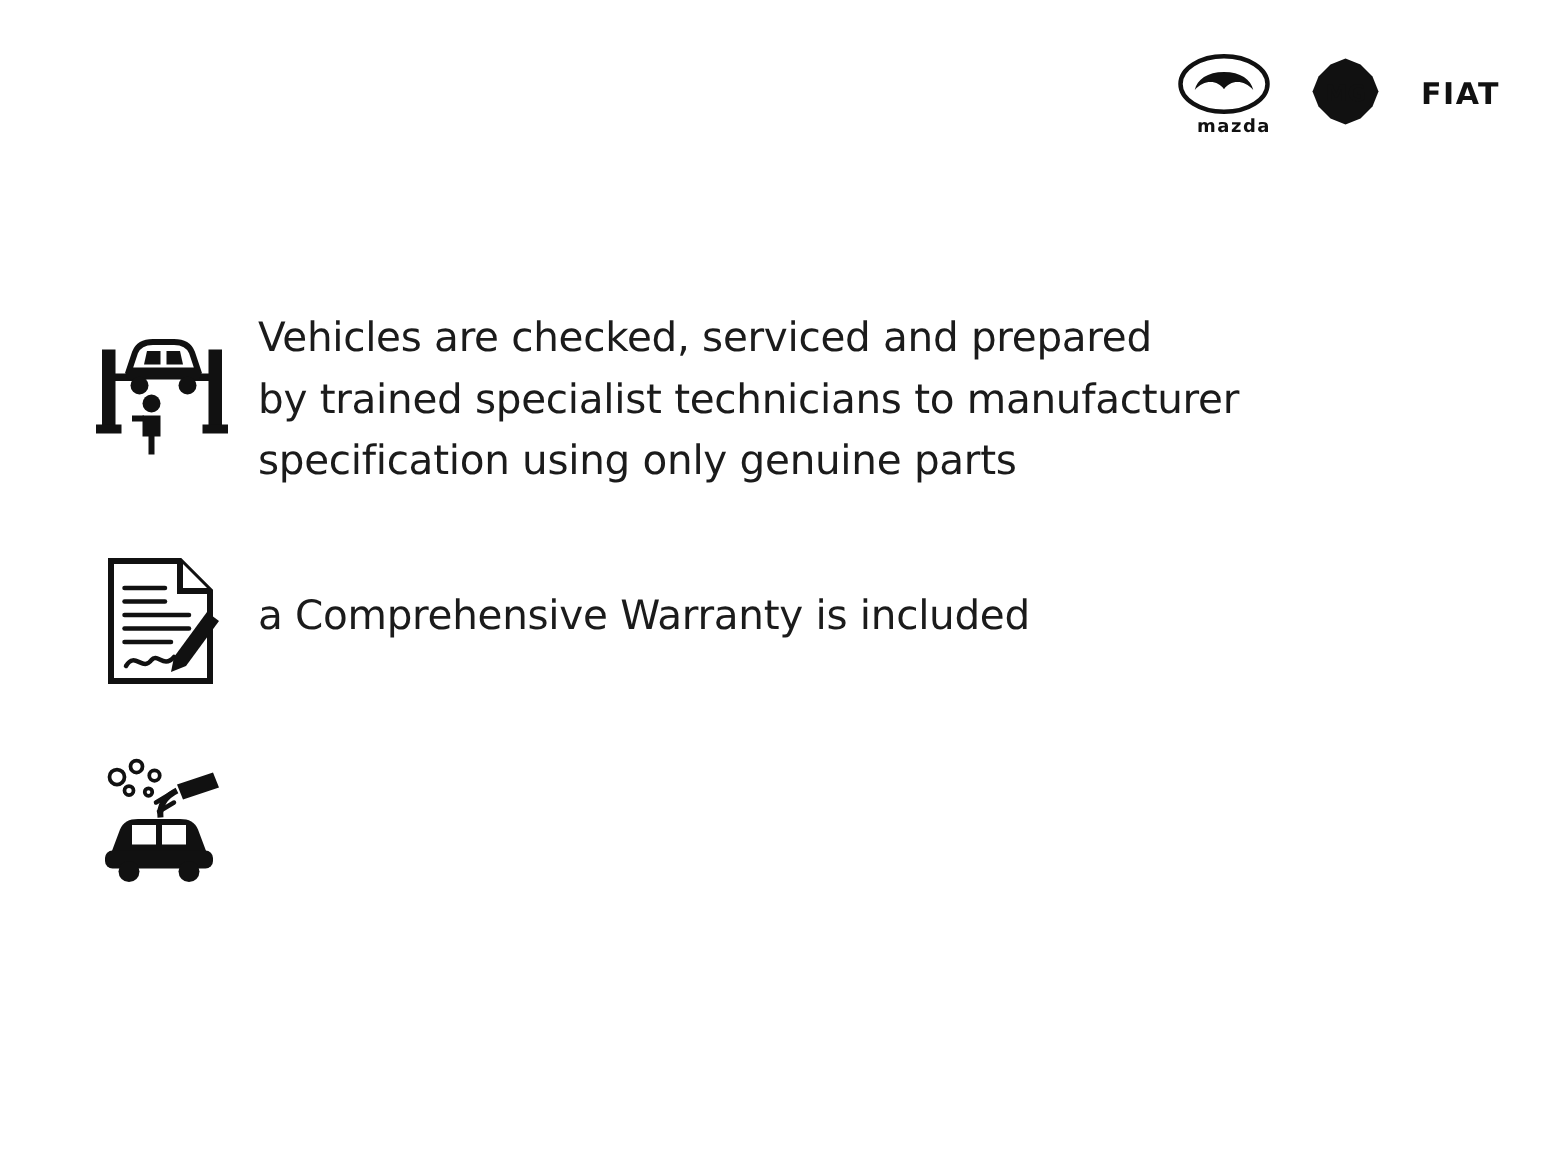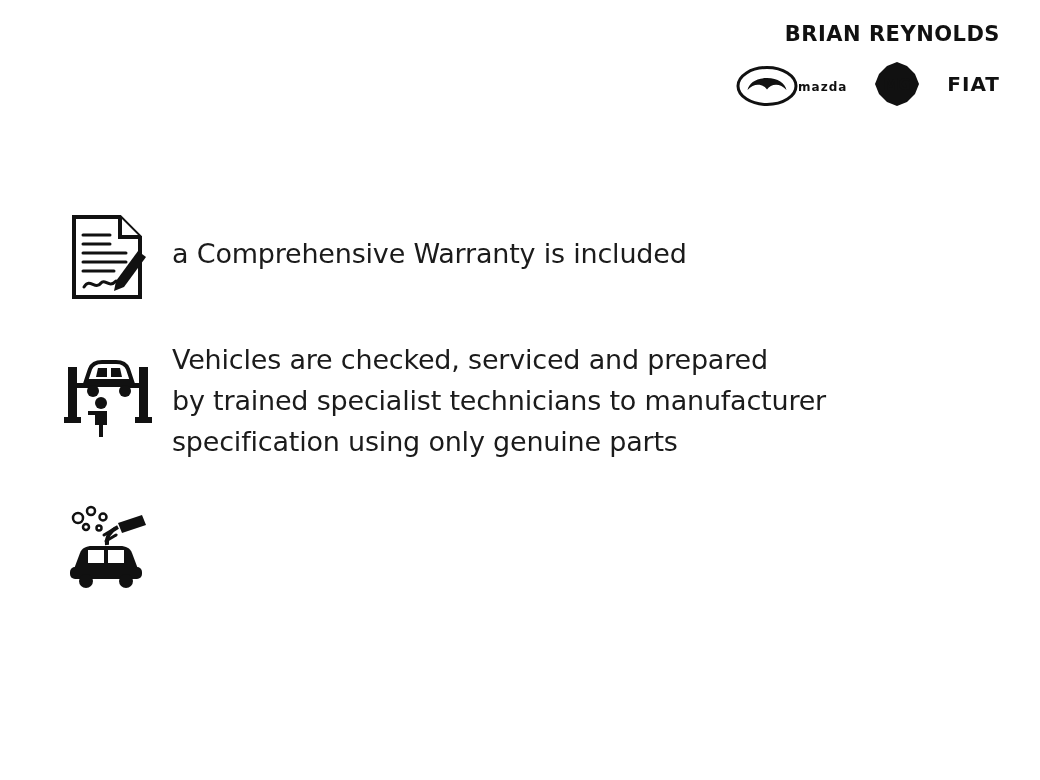--- a/index.html
+++ b/index.html
@@ -33,22 +33,22 @@
   }
   .logo-row {
     display: flex;
     align-items: center;
     justify-content: flex-end;
     gap: 26px;
     margin-top: 14px;
   }
   .logo-mazda {
     display: flex;
-    flex-direction: row;
-    align-items: center;
+    flex-direction: column;
+    align-items: flex-end;
   }
   .mazda-wordmark {
     font-family: "DejaVu Sans", sans-serif;
     font-size: 12px;
     font-weight: bold;
     letter-spacing: 1px;
     margin-top: 1px;
     color: #111;
   }
   .logo-mg .mg-text {
@@ -100,21 +100,20 @@
   .row-1 .feature-text { padding-top: 0; }
   .row-2 { margin-bottom: 30px; }
   .row-2 .feature-text { padding-top: 28px; }
   .row-3 .feature-text { padding-top: 32px; }
 </style>
 </head>
 <body>
 
 <div class="brand-block">
 
-  <div class="dealer-name">BRIAN REYNOLDS</div>
 
   <div class="logo-row">
 
     <div class="logo-mazda">
       <svg width="62" height="40" viewBox="0 0 62 40">
         <ellipse cx="31" cy="20" rx="29" ry="18.5" fill="none" stroke="#111" stroke-width="3"></ellipse>
         <path d="M31 12 C20 12, 13 17, 11.5 24 C18 16.5, 27 17.5, 31 23.5 C35 17.5, 44 16.5, 50.5 24 C49 17, 42 12, 31 12 Z" fill="#111"></path>
       </svg>
       <div class="mazda-wordmark">mazda</div>
     </div>
@@ -125,20 +124,53 @@
         <text x="24" y="30" text-anchor="middle" class="mg-text" fill="#ffffff" font-family="DejaVu Sans, sans-serif" font-size="17" font-weight="bold">MG</text>
       </svg>
     </div>
 
     <div class="logo-fiat">FIAT</div>
 
   </div>
 </div>
 
 <div class="features">
+
+  <div class="feature-row row-1">
+    <div class="feature-icon">
+      <svg width="92" height="92" viewBox="0 0 92 92">
+
+        <rect x="6" y="16" width="9" height="52" fill="#111"></rect>
+        <rect x="77" y="16" width="9" height="52" fill="#111"></rect>
+        <rect x="2" y="66" width="17" height="6" fill="#111"></rect>
+        <rect x="73" y="66" width="17" height="6" fill="#111"></rect>
+
+        <rect x="14" y="32" width="16" height="5" fill="#111"></rect>
+        <rect x="62" y="32" width="16" height="5" fill="#111"></rect>
+
+        <path d="M24 30 L28 18 C30 13 34 11 40 11 L54 11 C60 11 64 13 66 18 L70 30 Z" fill="none" stroke="#111" stroke-width="4"></path>
+        <rect x="22" y="29" width="50" height="7" rx="3" fill="#111"></rect>
+
+        <path d="M34 26 L36 17 L45 17 L45 26 Z" fill="#111"></path>
+        <path d="M49 26 L49 17 L58 17 L60 26 Z" fill="#111"></path>
+
+        <circle cx="31" cy="40" r="6" fill="#111"></circle>
+        <circle cx="63" cy="40" r="6" fill="#111"></circle>
+
+        <circle cx="39" cy="52" r="6" fill="#111"></circle>
+        <path d="M33 60 L45 60 L45 74 L41 74 L41 86 L37 86 L37 74 L33 74 Z" fill="#111"></path>
+        <rect x="26" y="60" width="8" height="4" fill="#111"></rect>
+      </svg>
+    </div>
+    <div class="feature-text">
+      <div>Vehicles are checked, serviced and prepared</div>
+      <div>by trained specialist technicians to manufacturer</div>
+      <div>specification using only genuine parts</div>
+    </div>
+  </div>
 
   <div class="feature-row row-2">
     <div class="feature-icon">
       <svg width="88" height="92" viewBox="0 0 88 92">
         <path d="M10 6 L56 6 L76 26 L76 86 L10 86 Z" fill="#ffffff" stroke="#111" stroke-width="4"></path>
         <path d="M56 6 L56 26 L76 26" fill="#ffffff" stroke="#111" stroke-width="4"></path>
         <g stroke="#111" stroke-width="3" stroke-linecap="round">
           <line x1="19" y1="24" x2="46" y2="24"></line>
           <line x1="19" y1="33" x2="46" y2="33"></line>
           <line x1="19" y1="42" x2="62" y2="42"></line>
@@ -149,53 +181,20 @@
         <path d="M20 76 C26 66, 31 80, 37 72 C41 67, 45 78, 52 70" fill="none" stroke="#111" stroke-width="3" stroke-linecap="round"></path>
 
         <path d="M52 70 L74 40 L82 46 L60 76 L50 80 Z" fill="#111"></path>
       </svg>
     </div>
     <div class="feature-text">
       <div>a Comprehensive Warranty is included</div>
     </div>
   </div>
 
-  <div class="feature-row row-1">
-    <div class="feature-icon">
-      <svg width="92" height="92" viewBox="0 0 92 92">
-
-        <rect x="6" y="16" width="9" height="52" fill="#111"></rect>
-        <rect x="77" y="16" width="9" height="52" fill="#111"></rect>
-        <rect x="2" y="66" width="17" height="6" fill="#111"></rect>
-        <rect x="73" y="66" width="17" height="6" fill="#111"></rect>
-
-        <rect x="14" y="32" width="16" height="5" fill="#111"></rect>
-        <rect x="62" y="32" width="16" height="5" fill="#111"></rect>
-
-        <path d="M24 30 L28 18 C30 13 34 11 40 11 L54 11 C60 11 64 13 66 18 L70 30 Z" fill="none" stroke="#111" stroke-width="4"></path>
-        <rect x="22" y="29" width="50" height="7" rx="3" fill="#111"></rect>
-
-        <path d="M34 26 L36 17 L45 17 L45 26 Z" fill="#111"></path>
-        <path d="M49 26 L49 17 L58 17 L60 26 Z" fill="#111"></path>
-
-        <circle cx="31" cy="40" r="6" fill="#111"></circle>
-        <circle cx="63" cy="40" r="6" fill="#111"></circle>
-
-        <circle cx="39" cy="52" r="6" fill="#111"></circle>
-        <path d="M33 60 L45 60 L45 74 L41 74 L41 86 L37 86 L37 74 L33 74 Z" fill="#111"></path>
-        <rect x="26" y="60" width="8" height="4" fill="#111"></rect>
-      </svg>
-    </div>
-    <div class="feature-text">
-      <div>Vehicles are checked, serviced and prepared</div>
-      <div>by trained specialist technicians to manufacturer</div>
-      <div>specification using only genuine parts</div>
-    </div>
-  </div>
-
   <div class="feature-row row-3">
     <div class="feature-icon">
       <svg width="92" height="86" viewBox="0 0 92 86">
 
         <g fill="none" stroke="#111" stroke-width="2.5">
           <circle cx="16" cy="13" r="5"></circle>
           <circle cx="29" cy="6" r="4"></circle>
           <circle cx="41" cy="12" r="3.5"></circle>
           <circle cx="24" cy="22" r="3"></circle>
           <circle cx="37" cy="23" r="2.5"></circle>

